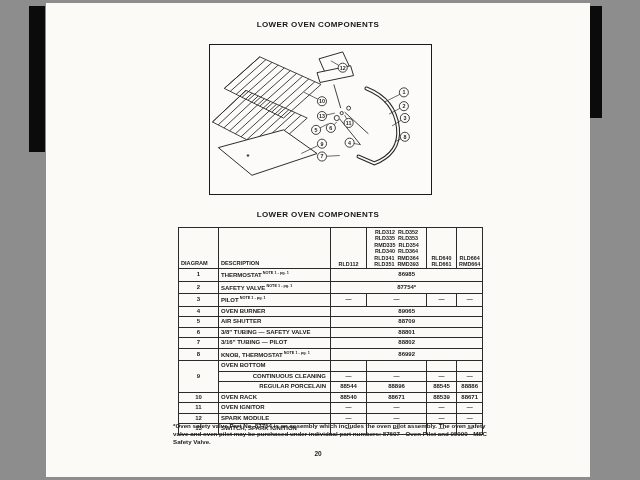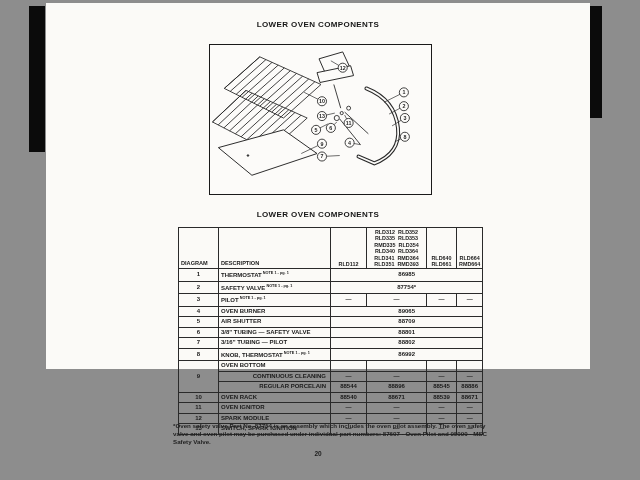--- a/index.html
+++ b/index.html
@@ -3,21 +3,21 @@
 <meta charset="utf-8">
 <style>
   html,body{margin:0;padding:0;}
   body{
     width:640px;height:480px;overflow:hidden;position:relative;
     background:#8d8d8d;
     font-family:"Liberation Sans","DejaVu Sans",sans-serif;
     color:#1c1c1c;
   }
   .scan-page{
-    position:absolute;left:46px;top:3px;width:544px;height:366px;
+    position:absolute;left:46px;top:3px;width:544px;height:474px;
     background:#fbfaf7;
   }
   .bar{position:absolute;background:#0b0b0b;}
   .bar-left{left:29px;top:6px;width:16px;height:146px;}
   .bar-right{left:587px;top:6px;width:15px;height:112px;}
 
   .doc-title{
     position:absolute;left:0;width:100%;text-align:center;
     font-size:8px;font-weight:bold;letter-spacing:.4px;color:#161616;
   }

